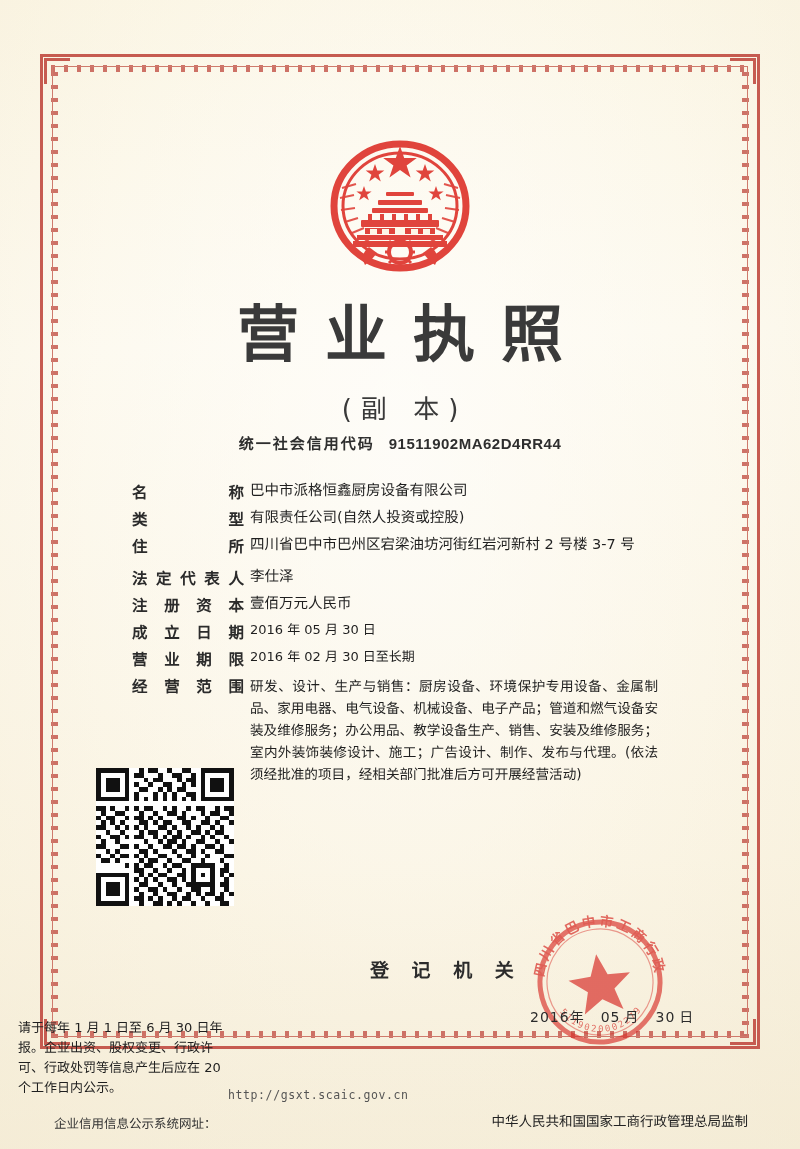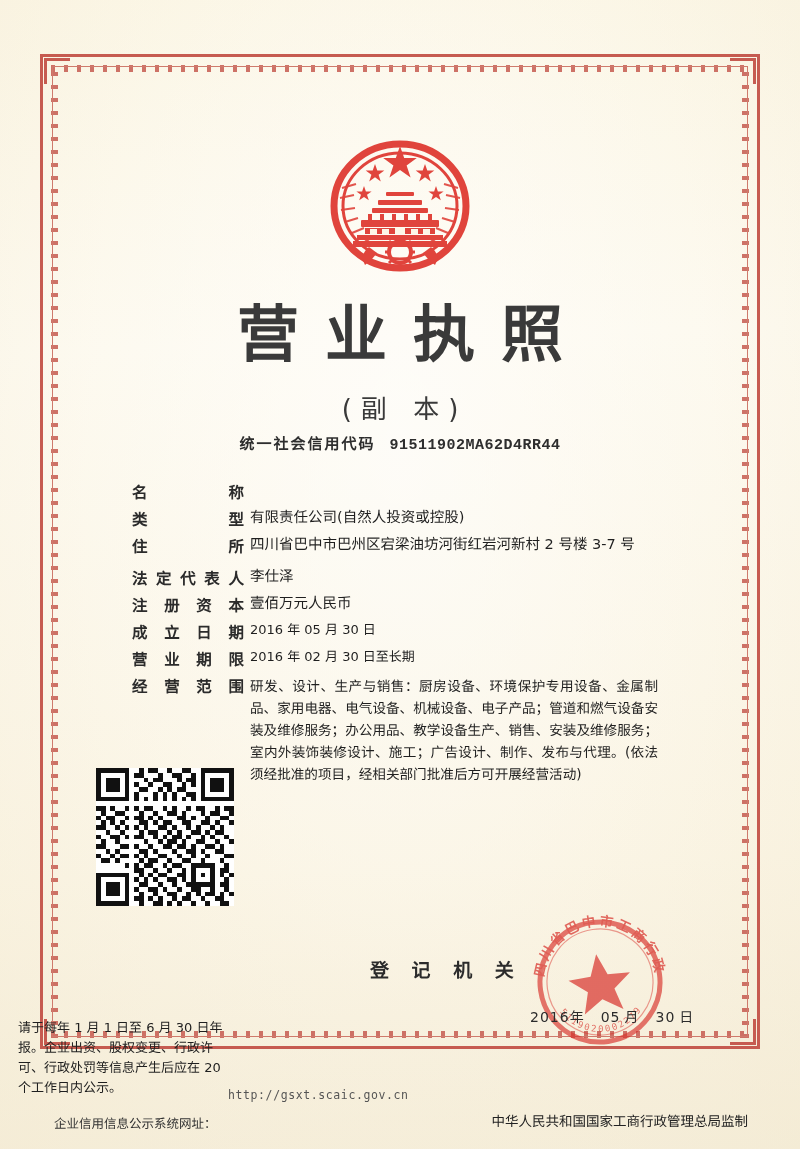--- a/index.html
+++ b/index.html
@@ -92,21 +92,21 @@
   }
   .credit-code {
     position: absolute;
     left: 0; right: 0; top: 432px;
     text-align: center;
     font-size: 15px;
     font-weight: bold;
     letter-spacing: 2px;
     color: #2e2e2e;
   }
-  .credit-code .num { letter-spacing: .5px; margin-left: 14px; font-family: Liberation Mono, monospace; }
+  .credit-code .num { letter-spacing: .5px; margin-left: 14px; font-family: Liberation Sans, sans-serif; }
 
   
   .fields {
     position: absolute;
     left: 132px; top: 480px; right: 70px;
   }
   .row { display: flex; align-items: flex-start; margin-bottom: 5px; }
   .row .label {
     width: 118px;
     flex: 0 0 118px;
@@ -291,20 +291,21 @@
     <span>统一社会信用代码</span><span class="num">91511902MA62D4RR44</span>
   </div>
 
   <div class="fields">
 
     <div class="row">
       <div class="label">
           <span>名</span>
           <span>称</span>
         </div>
+      <div class="value">巴中市派格恒鑫厨房设备有限公司</div>
     </div>
 
     <div class="row">
       <div class="label">
           <span>类</span>
           <span>型</span>
         </div>
       <div class="value">有限责任公司(自然人投资或控股)</div>
     </div>
 

